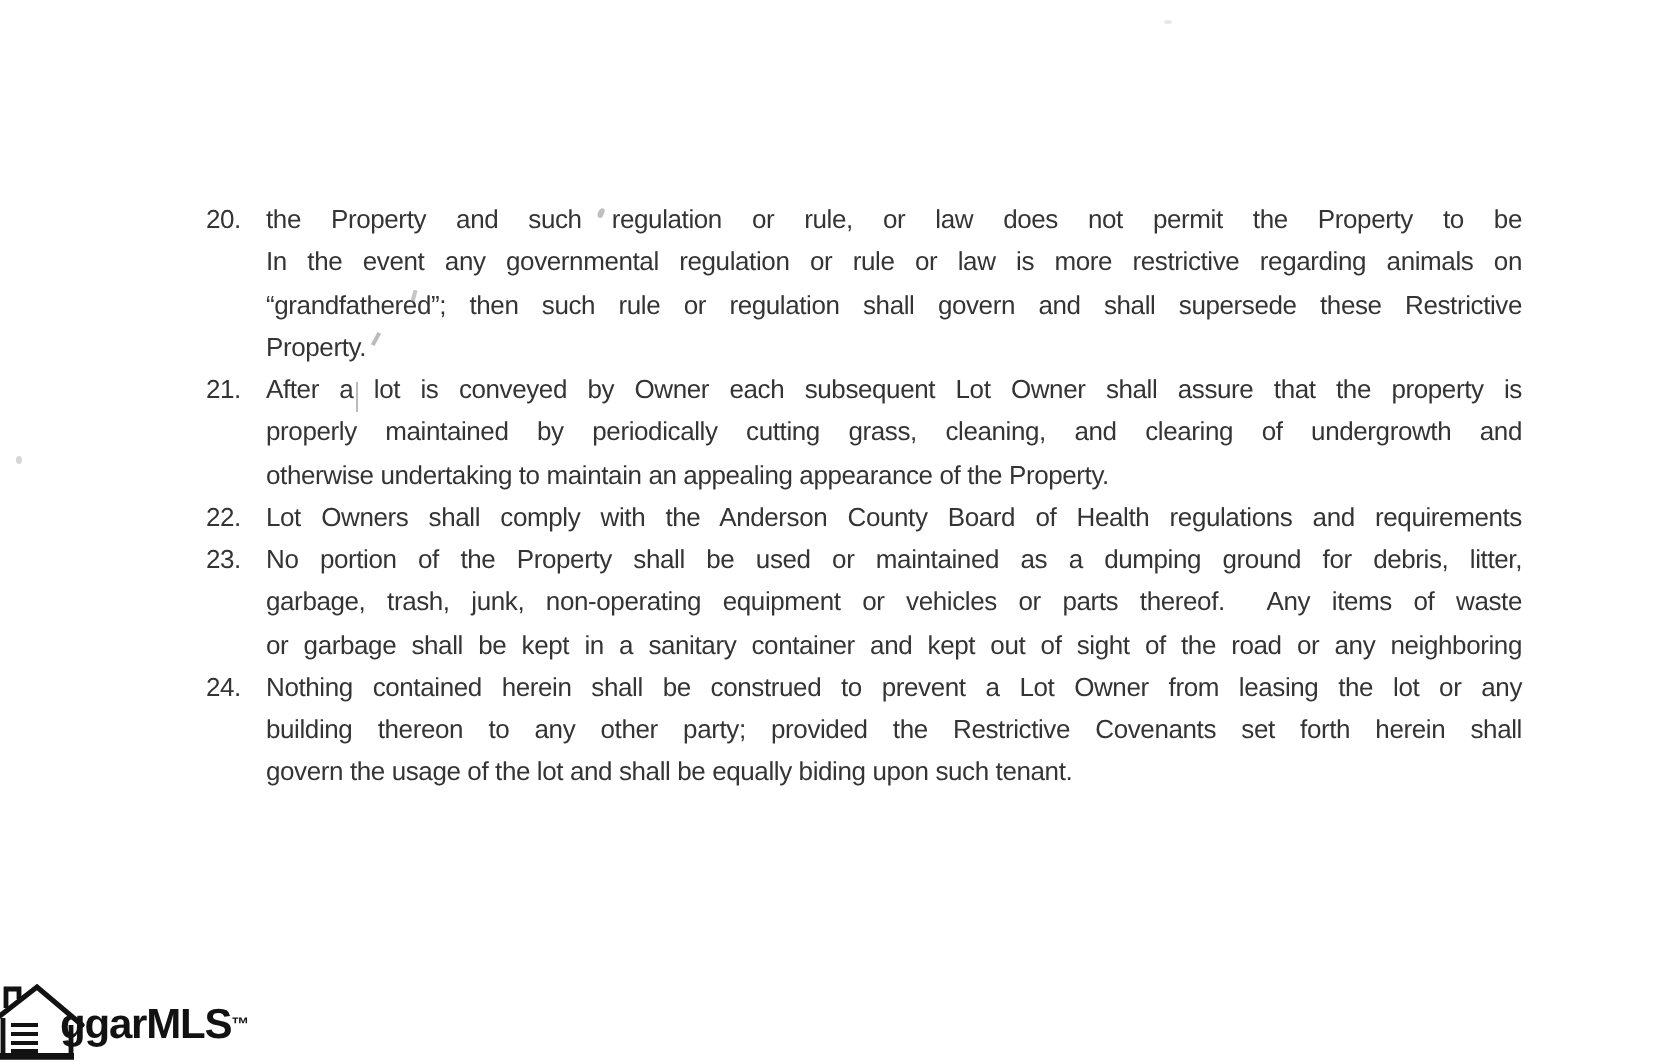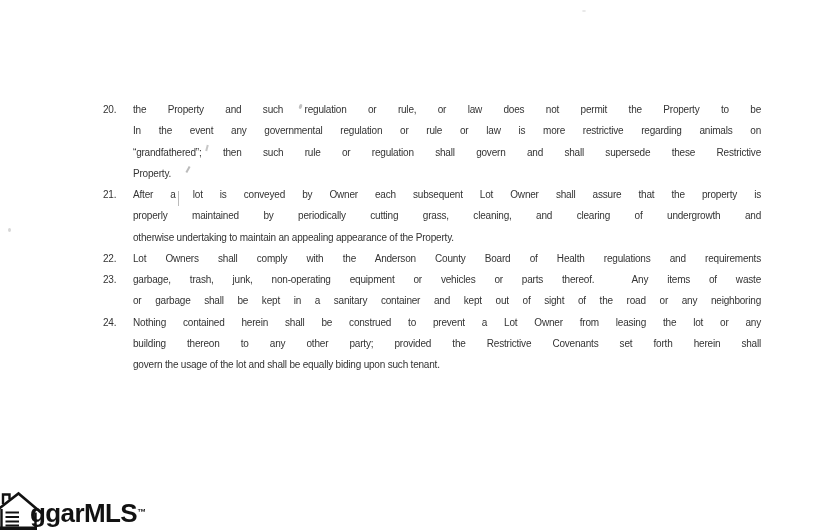--- a/index.html
+++ b/index.html
@@ -11,21 +11,21 @@
     background: #ffffff;
     overflow: hidden;
     font-family: "Liberation Sans", "DejaVu Sans", sans-serif;
   }
   .covenant-list {
     position: absolute;
     left: 103px;
     top: 99px;
     width: 660px;
     color: #343434;
-    font-size: 10px;
+    font-size: 13px;
     letter-spacing: -0.2px;
   }
   .item { display: flex; }
   .num {
     flex: 0 0 30px;
     width: 30px;
     line-height: 21.25px;
   }
   .body { width: 628px; }
   .line {
@@ -41,21 +41,21 @@
   .watermark {
     position: absolute;
     left: -5px;
     top: 491px;
     display: flex;
     align-items: flex-end;
     color: #121212;
   }
   .house { display: block; }
   .wm-text {
-    font-size: 26px;
+    font-size: 21px;
     font-weight: 600;
     letter-spacing: -0.6px;
     margin-left: -13px;
     line-height: 38px;
     color: #121212;
     text-align: right;
   }
   .wm-tm {
     font-size: 9px;
     font-weight: 600;
@@ -102,20 +102,21 @@
     <div class="item">
       <div class="num">22.</div>
       <div class="body">
         <div class="line">Lot Owners shall comply with the Anderson County Board of Health regulations and requirements</div>
       </div>
     </div>
 
     <div class="item">
       <div class="num">23.</div>
       <div class="body">
+        <div class="line">No portion of the Property shall be used or maintained as a dumping ground for debris, litter,</div>
         <div class="line">garbage, trash, junk, non-operating equipment or vehicles or parts thereof.  Any items of waste</div>
         <div class="line">or garbage shall be kept in a sanitary container and kept out of sight of the road or any neighboring</div>
       </div>
     </div>
 
     <div class="item">
       <div class="num">24.</div>
       <div class="body">
         <div class="line">Nothing contained herein shall be construed to prevent a Lot Owner from leasing the lot or any</div>
         <div class="line">building thereon to any other party; provided the Restrictive Covenants set forth herein shall</div>

